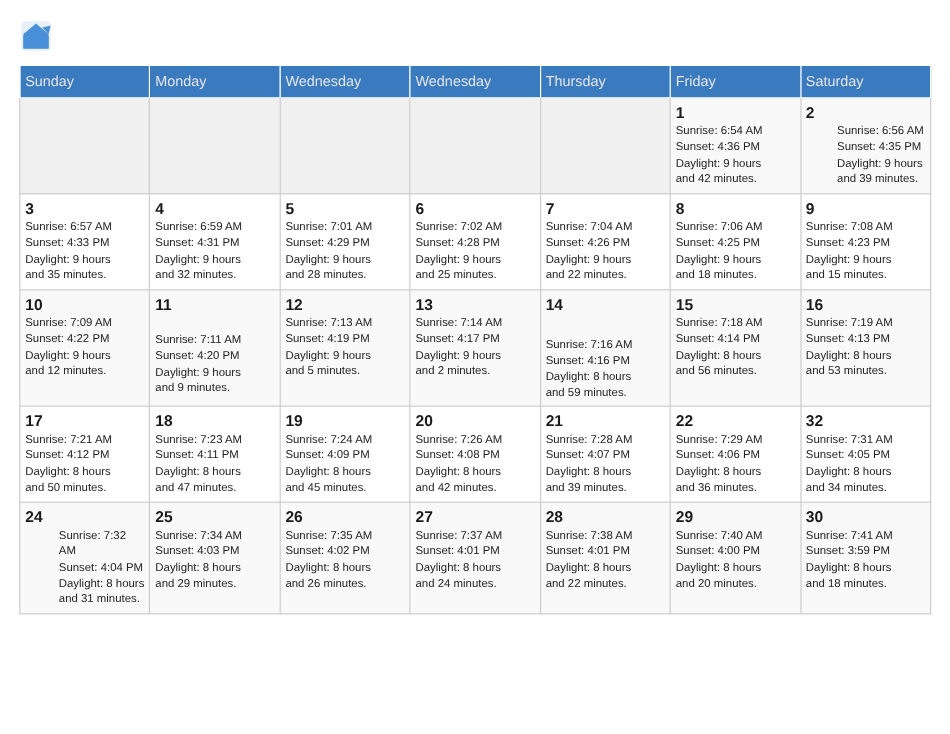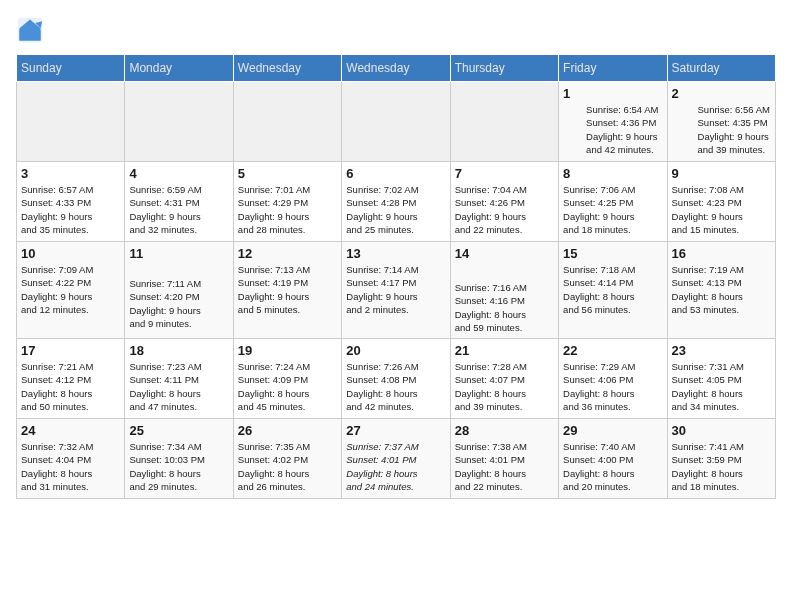--- a/index.html
+++ b/index.html
@@ -124,21 +124,21 @@
   </thead>
   <tbody id="calendar-body">
   <tr>
         <td class="empty"></td>
         <td class="empty"></td>
         <td class="empty"></td>
         <td class="empty"></td>
         <td class="empty"></td>
         <td>
           <span class="day-number">1</span>
-          <div class="day-info" style="white-space: pre-line; margin-left: 23px;">Sunrise: 6:54 AM
+          <div class="day-info" style="white-space: pre-line;">Sunrise: 6:54 AM
 Sunset: 4:36 PM
 Daylight: 9 hours
 and 42 minutes.</div>
         </td>
         <td>
           <span class="day-number">2</span>
           <div class="day-info" style="white-space: pre-line; margin-left: 26px;">Sunrise: 6:56 AM
 Sunset: 4:35 PM
 Daylight: 9 hours
 and 39 minutes.</div>
@@ -283,52 +283,52 @@
 and 39 minutes.</div>
         </td>
         <td>
           <span class="day-number">22</span>
           <div class="day-info" style="white-space: pre-line;">Sunrise: 7:29 AM
 Sunset: 4:06 PM
 Daylight: 8 hours
 and 36 minutes.</div>
         </td>
         <td>
-          <span class="day-number">23</span>
+          <span class="day-number">32</span>
           <div class="day-info" style="white-space: pre-line;">Sunrise: 7:31 AM
 Sunset: 4:05 PM
 Daylight: 8 hours
 and 34 minutes.</div>
         </td>
       </tr>
       <tr>
         <td>
           <span class="day-number">24</span>
-          <div class="day-info" style="white-space: pre-line;">Sunrise: 7:32 AM
+          <div class="day-info" style="white-space: pre-line; margin-left: 28px;">Sunrise: 7:32 AM
 Sunset: 4:04 PM
 Daylight: 8 hours
 and 31 minutes.</div>
         </td>
         <td>
           <span class="day-number">25</span>
           <div class="day-info" style="white-space: pre-line;">Sunrise: 7:34 AM
-Sunset: 10:03 PM
+Sunset: 4:03 PM
 Daylight: 8 hours
 and 29 minutes.</div>
         </td>
         <td>
           <span class="day-number">26</span>
           <div class="day-info" style="white-space: pre-line;">Sunrise: 7:35 AM
 Sunset: 4:02 PM
 Daylight: 8 hours
 and 26 minutes.</div>
         </td>
         <td>
           <span class="day-number">27</span>
-          <div class="day-info" style="white-space: pre-line; font-style: italic;">Sunrise: 7:37 AM
+          <div class="day-info" style="white-space: pre-line;">Sunrise: 7:37 AM
 Sunset: 4:01 PM
 Daylight: 8 hours
 and 24 minutes.</div>
         </td>
         <td>
           <span class="day-number">28</span>
           <div class="day-info" style="white-space: pre-line;">Sunrise: 7:38 AM
 Sunset: 4:01 PM
 Daylight: 8 hours
 and 22 minutes.</div>

